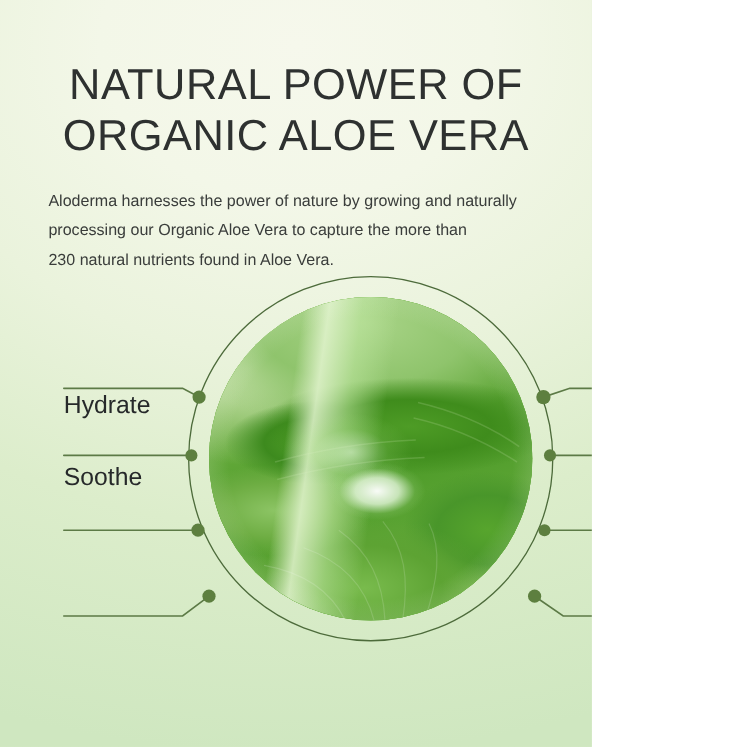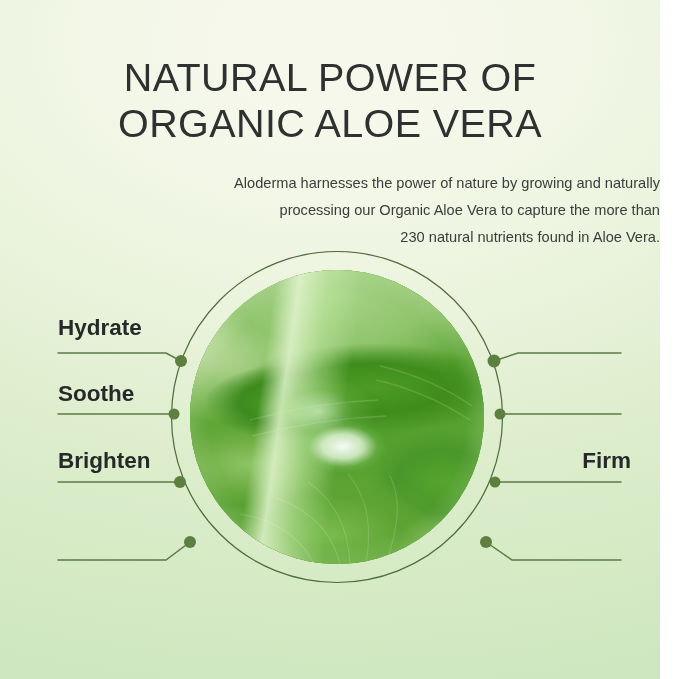--- a/index.html
+++ b/index.html
@@ -4,21 +4,21 @@
 <title>Natural Power of Organic Aloe Vera</title>
 <style>
   html, body {
     margin: 0;
     padding: 0;
     background: #ffffff;
   }
 
   #poster {
     position: relative;
-    width: 660px;
+    width: 538px;
     height: 679px;
     overflow: hidden;
     font-family: "Liberation Sans", sans-serif;
     background-color: #dfeccf;
     background-image:
       radial-gradient(ellipse 150% 95% at 50% 6%, #f6f8ec 0%, #f3f7e8 22%, #eaf3dc 44%, #dcedcb 68%, #cfe7c0 100%);
   }
 
   
   .headline {
@@ -34,21 +34,21 @@
     font-weight: 400;
     white-space: pre-line;
   }
 
   
   .subcopy {
     position: absolute;
     left: 0;
     right: 0;
     top: 170px;
-    text-align: right;
+    text-align: left;
     color: #3a3d3b;
     font-size: 14.6px;
     line-height: 27px;
     font-weight: 400;
     white-space: pre-line;
     padding-left: 44px;
   }
 
   
   .diagram {
@@ -116,22 +116,23 @@
     background-image:
       radial-gradient(circle at 50% 50%, rgba(255,255,255,0) 62%, rgba(240,248,228,0.35) 86%, rgba(243,249,233,0.8) 100%);
   }
 
   
   .label {
     position: absolute;
     color: #26292a;
     font-size: 22.5px;
     line-height: 26px;
-    font-weight: 700;
+    font-weight: 400;
     white-space: nowrap;
+    margin-top: 40px;
   }
   .label.left  { text-align: left;  }
   .label.right { text-align: right; }
 </style>
 </head>
 <body>
 
 <div id="poster">
 
   <div class="headline">NATURAL POWER OF
@@ -196,18 +197,17 @@
         <circle cx="190" cy="542" r="6"></circle>
         <circle cx="494" cy="361" r="6.5"></circle>
         <circle cx="500" cy="414" r="5.5"></circle>
         <circle cx="495" cy="482" r="5.5"></circle>
         <circle cx="486" cy="542" r="6"></circle>
       </g>
     </svg>
 
     <div class="label left" style="left:58px; top:315px;">Hydrate</div>
     <div class="label left" style="left:58px; top:381px;">Soothe</div>
-    <div class="label left" style="left:58px; top:448px;">Brighten</div>
 
     <div class="label right" style="right:48px; top:448px;">Firm</div>
 
   </div>
 </div>
 
 </body></html>

